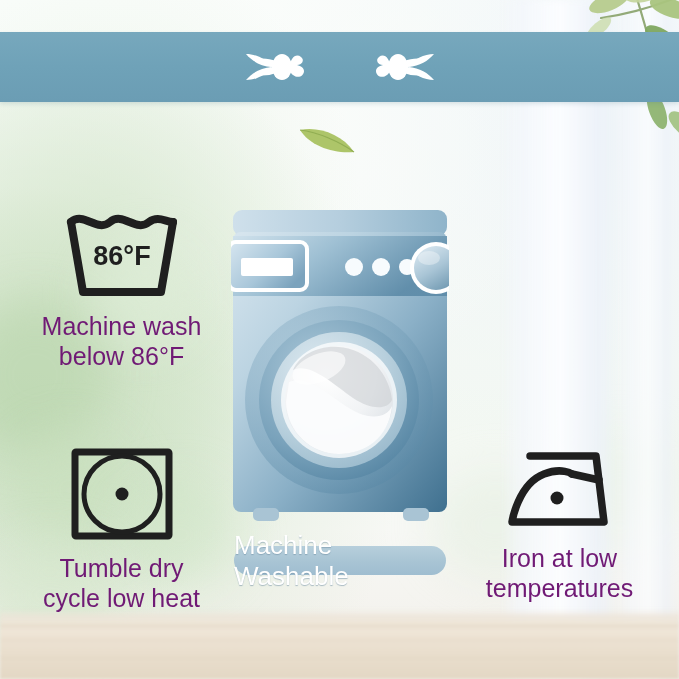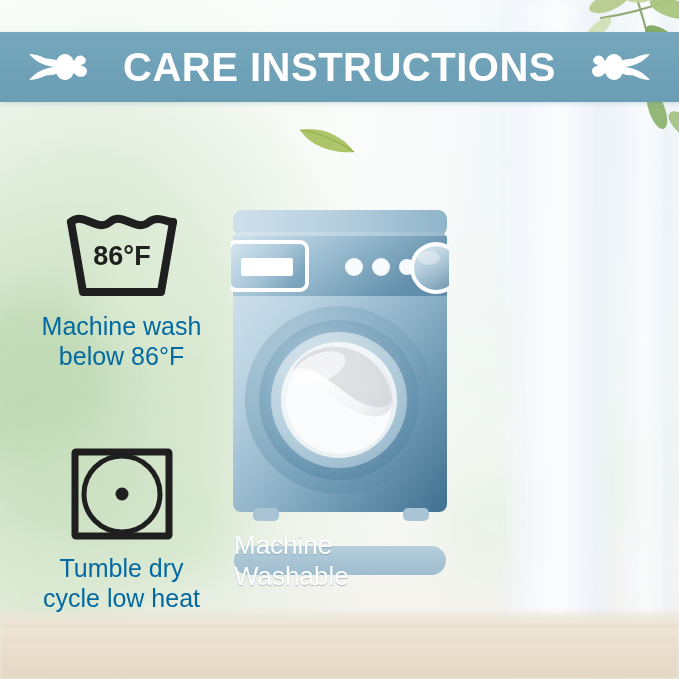--- a/index.html
+++ b/index.html
@@ -138,21 +138,21 @@
     text-align: center;
   }
   .cell .sym {
     display: block;
     margin: 0 auto;
   }
   .cell .caption {
     margin-top: 8px;
     font-size: 25px;
     line-height: 1.18;
-    color: #0369a1;
+    color: #701a75;
     font-family: "Liberation Sans", sans-serif;
     white-space: pre-line;
   }
 
   #cell-wash   { left: 14px;  top: 208px; }
   #cell-bleach { left: 452px; top: 196px; }
   #cell-dry    { left: 14px;  top: 446px; }
   #cell-iron   { left: 452px; top: 446px; }
 
   
@@ -244,21 +244,20 @@
                    C 58 33, 52 36, 47 32 C 44 30, 44 27, 44 24 Z"></path>
           <path d="M44 24 C 44 33, 50 38, 55 34 C 59 31, 56 26, 51 26" opacity="0"></path>
           <ellipse cx="36" cy="24" rx="10" ry="13"></ellipse>
           <path d="M40 24 C 34 18, 22 14, 10 16 C 16 22, 26 26, 40 24 Z"></path>
           <path d="M40 24 C 34 30, 22 34, 10 32 C 16 26, 26 22, 40 24 Z"></path>
           <path d="M26 24 C 20 16, 10 11, 0 11 C 6 18, 14 23, 26 24 Z"></path>
           <path d="M26 24 C 20 32, 10 37, 0 37 C 6 30, 14 25, 26 24 Z"></path>
         </g>
       </svg>
     </span>
-    <span class="banner-title">CARE INSTRUCTIONS</span>
     <span class="fleur right">
       <svg width="74" height="48" viewBox="0 0 74 48">
         <g fill="#ffffff">
           <path d="M30 24 C 30 15, 24 10, 19 14 C 15 17, 18 22, 23 22 C 19 23, 16 25, 16 28
                    C 16 33, 22 36, 27 32 C 30 30, 30 27, 30 24 Z"></path>
           <ellipse cx="38" cy="24" rx="10" ry="13"></ellipse>
           <path d="M34 24 C 40 18, 52 14, 64 16 C 58 22, 48 26, 34 24 Z"></path>
           <path d="M34 24 C 40 30, 52 34, 64 32 C 58 26, 48 22, 34 24 Z"></path>
           <path d="M48 24 C 54 16, 64 11, 74 11 C 68 18, 60 23, 48 24 Z"></path>
           <path d="M48 24 C 54 32, 64 37, 74 37 C 68 30, 60 25, 48 24 Z"></path>
@@ -285,20 +284,31 @@
       <svg width="110" height="96" viewBox="0 0 110 96">
         <rect x="8" y="6" width="94" height="84" rx="1" fill="none" stroke="#1f1f1f" stroke-width="7"></rect>
         <circle cx="55" cy="48" r="38" fill="none" stroke="#1f1f1f" stroke-width="5"></circle>
         <circle cx="55" cy="48" r="6.5" fill="#1f1f1f"></circle>
       </svg>
     </span>
     <div class="caption">Tumble dry
 cycle low heat</div>
   </div>
 
+  <div class="cell" id="cell-iron">
+    <span class="sym">
+      <svg width="120" height="86" viewBox="0 0 120 86">
+        <path d="M30 10 L96 10 L104 76 L12 76 C 12 76, 18 38, 44 28 C 62 21, 72 28, 72 28" fill="none" stroke="#1f1f1f" stroke-width="7.5" stroke-linejoin="round" stroke-linecap="round"></path>
+        <line x1="72" y1="28" x2="99" y2="34" stroke="#1f1f1f" stroke-width="7.5" stroke-linecap="round"></line>
+        <circle cx="57" cy="52" r="6.5" fill="#1f1f1f"></circle>
+      </svg>
+    </span>
+    <div class="caption">Iron at low
+temperatures</div>
+  </div>
 
   <div class="machine">
     <svg width="218" height="325" viewBox="0 0 218 325">
       <defs>
         <linearGradient id="bodyGrad" x1="0" y1="0" x2="1" y2="1">
           <stop offset="0%" stop-color="#d8e6ef"></stop>
           <stop offset="28%" stop-color="#bcd4e2"></stop>
           <stop offset="58%" stop-color="#8bb0c7"></stop>
           <stop offset="100%" stop-color="#3f708f"></stop>
         </linearGradient>

